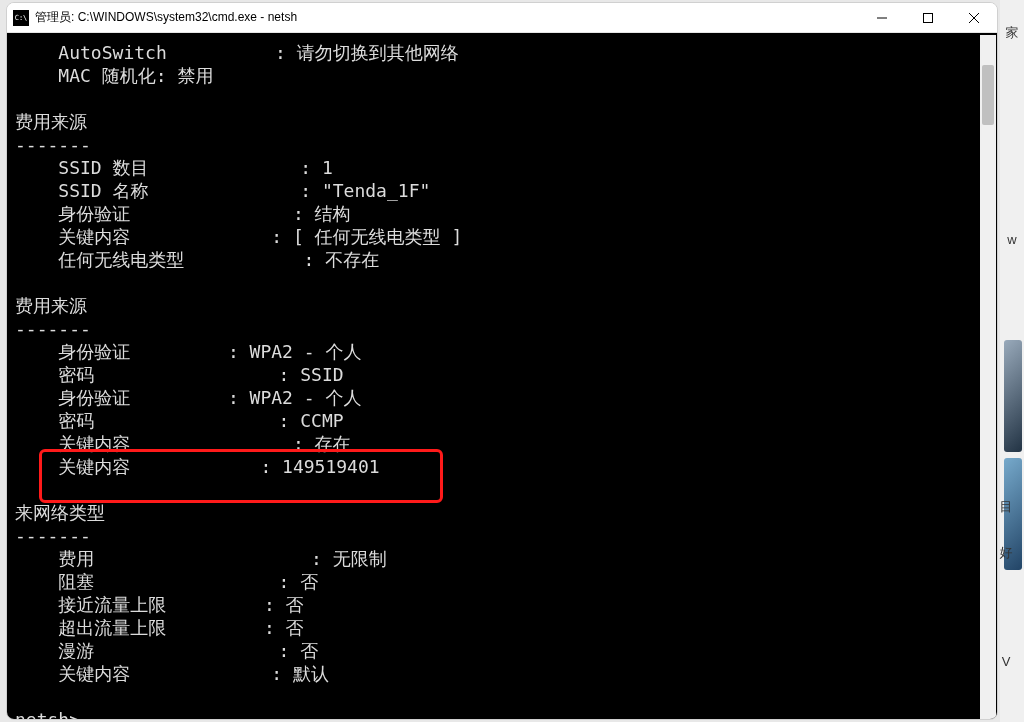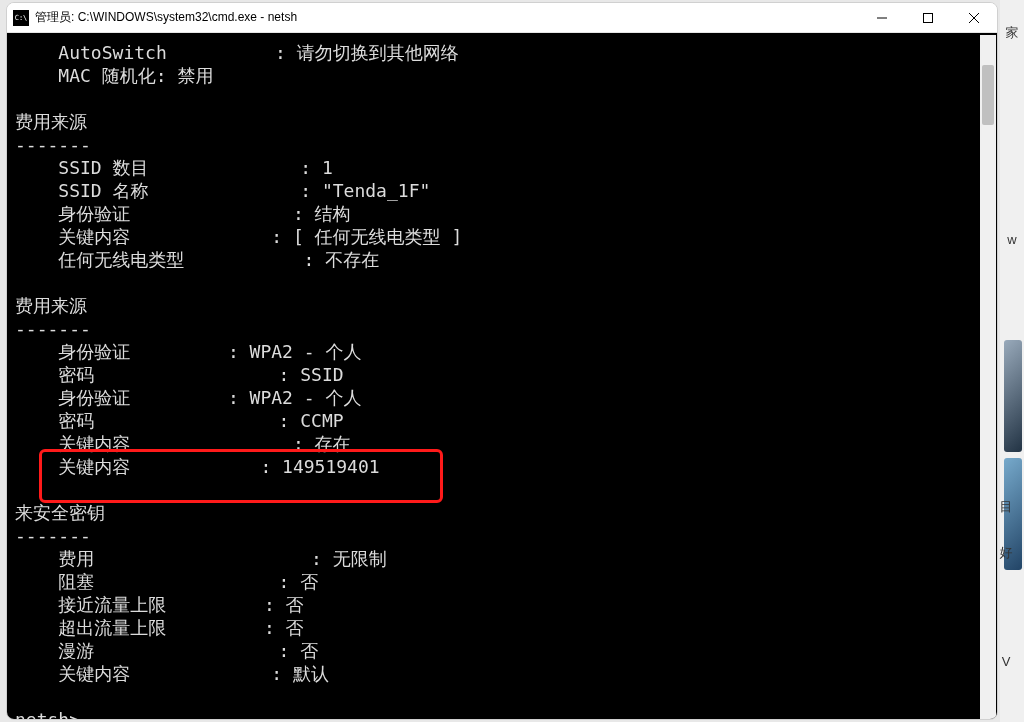--- a/index.html
+++ b/index.html
@@ -186,21 +186,21 @@
 
 <span>费用来源</span>
 <span>-------</span>
     <span>身份验证</span>         : <span>WPA2 - 个人</span>
     <span>密码</span>                 : <span>SSID</span>
     <span>身份验证</span>         : <span>WPA2 - 个人</span>
     <span>密码</span>                 : <span>CCMP</span>
     <span>关键内容</span>               : <span>存在</span>
     <span>关键内容</span>            : <span>149519401</span>
 
-<span>来</span><span>安全密钥</span>
+<span>来</span><span>网络类型</span>
 <span>-------</span>
     <span>费用</span>                    : <span>无限制</span>
     <span>阻塞</span>                 : <span>否</span>
     <span>接近流量上限</span>         : <span>否</span>
     <span>超出流量上限</span>         : <span>否</span>
     <span>漫游</span>                 : <span>否</span>
     <span>关键内容</span>             : <span>默认</span>
 
 <span>netsh&gt;</span></div>
     <div class="highlight-box"></div>

